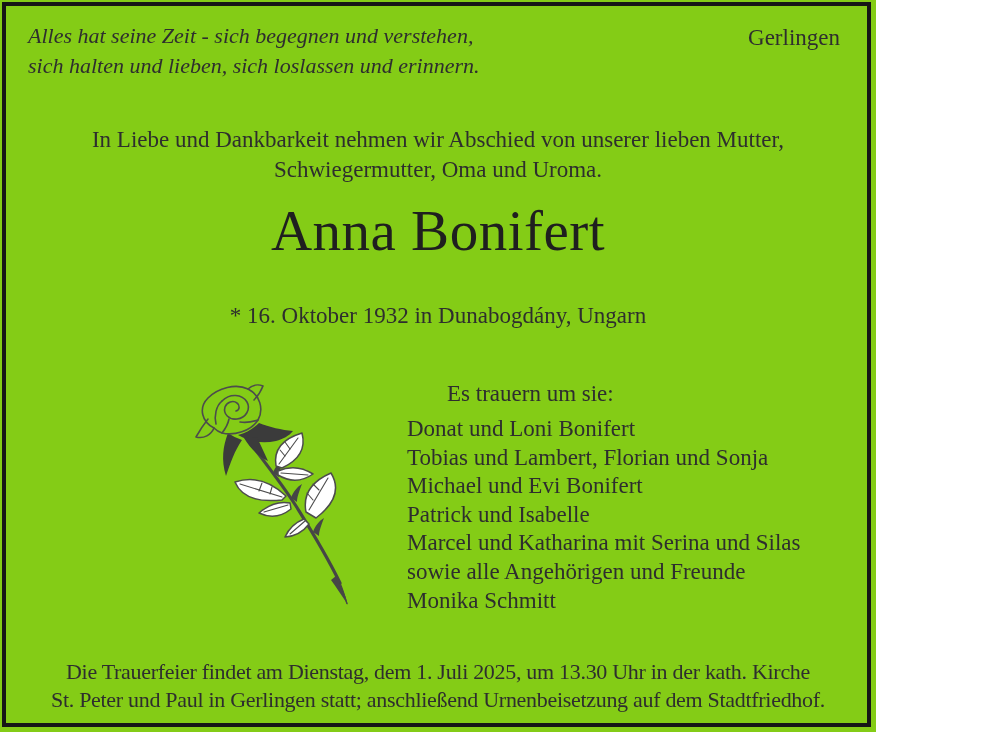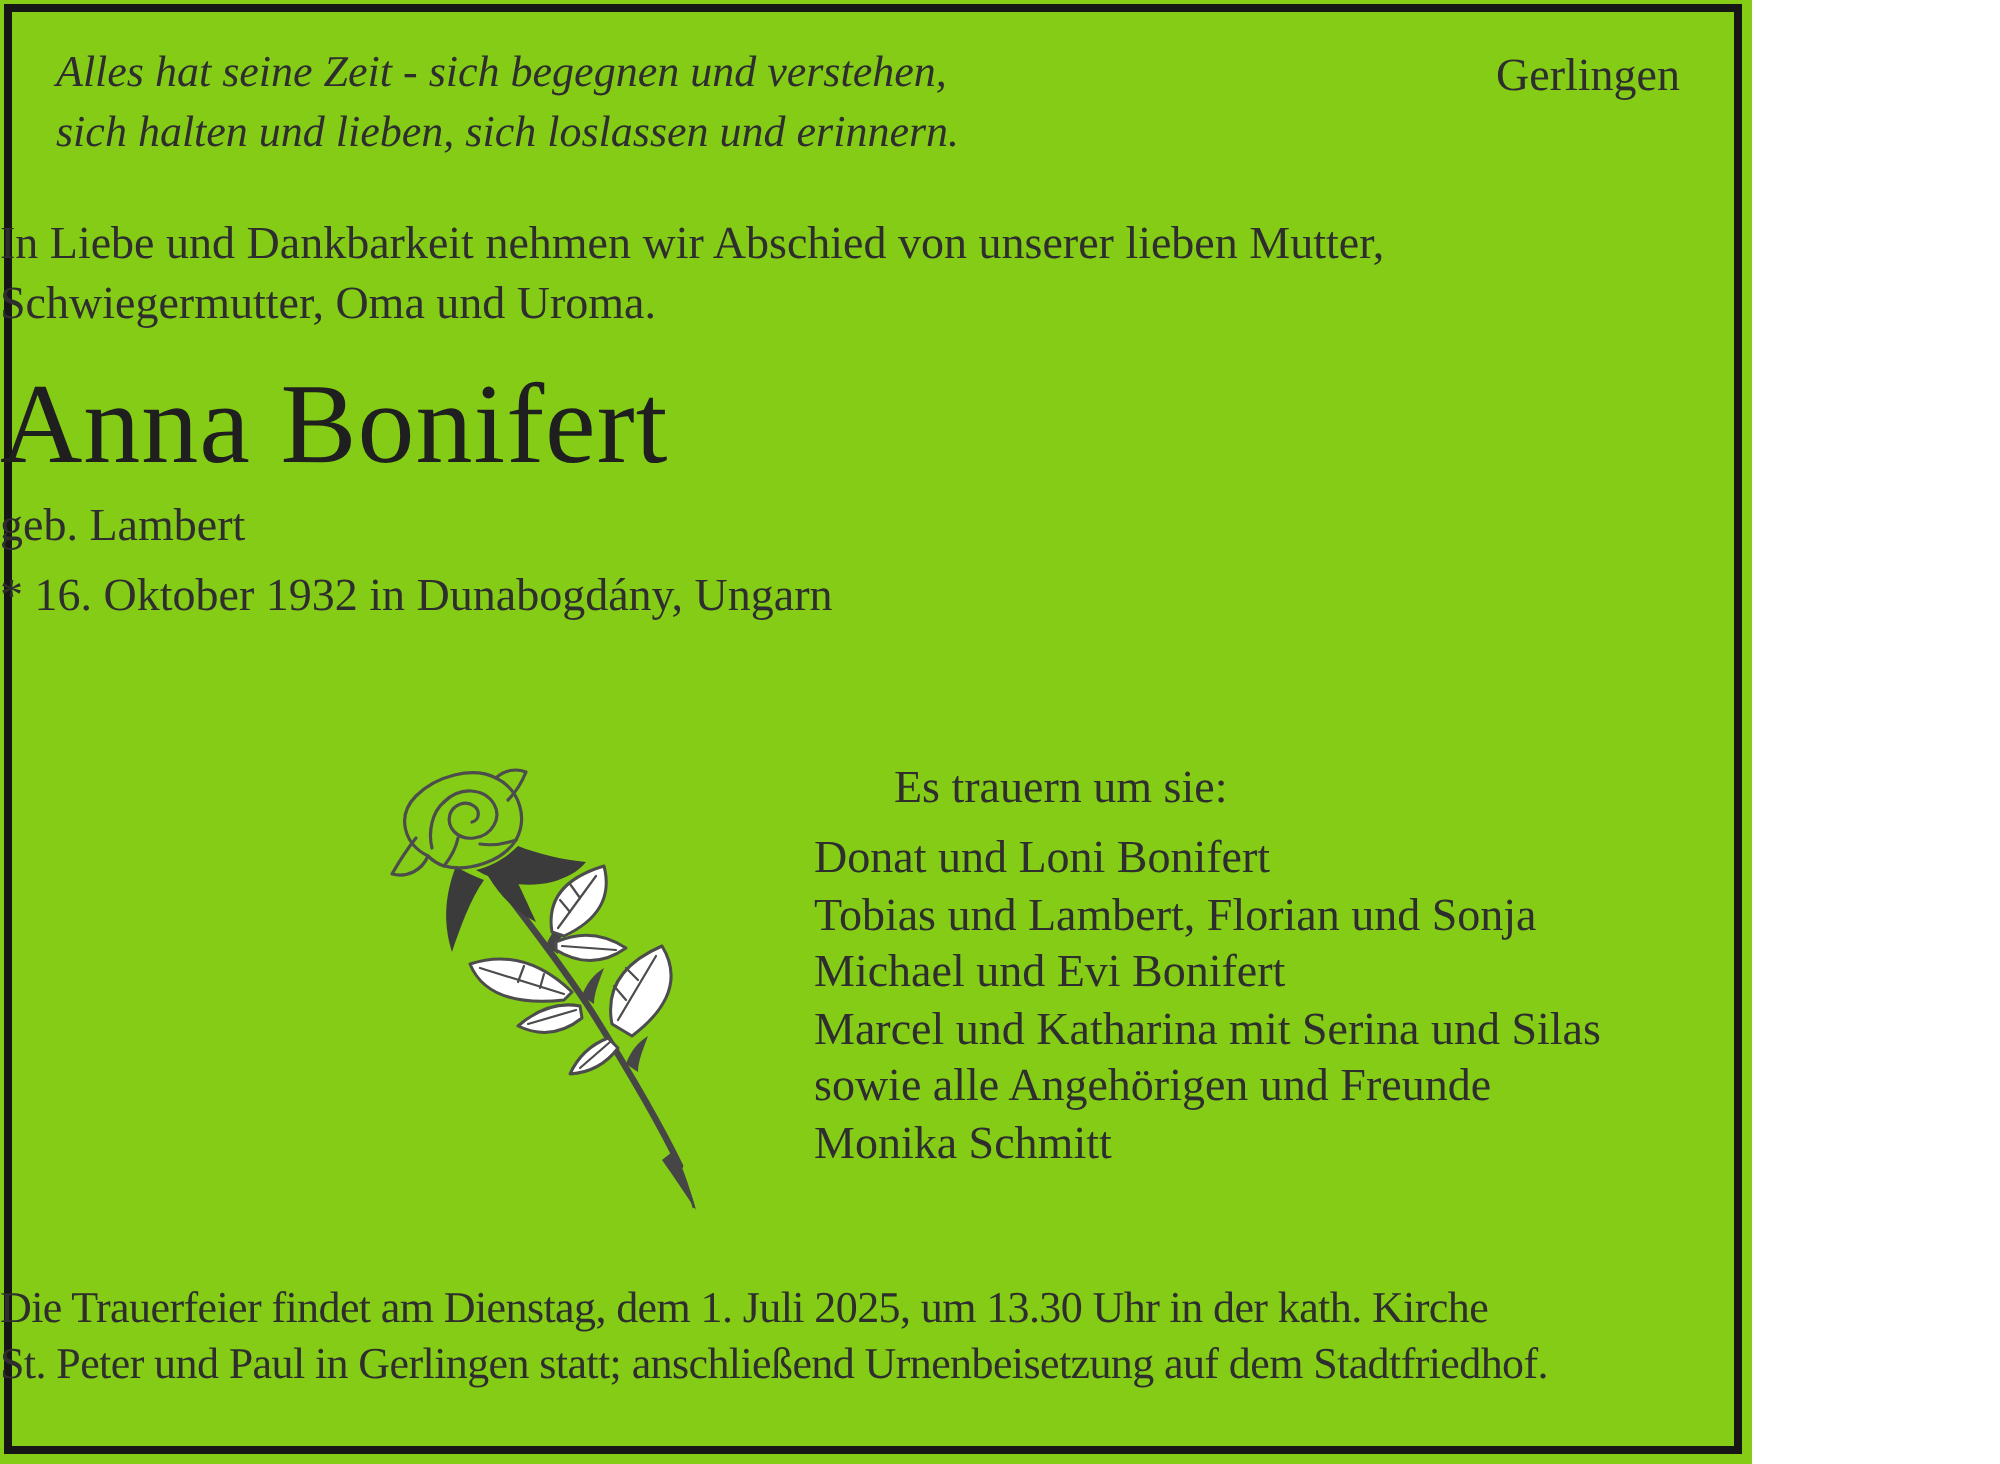--- a/index.html
+++ b/index.html
@@ -33,21 +33,23 @@
   .location {
     position: absolute;
     top: 25px; right: 36px;
     font-size: 23px;
     white-space: nowrap;
     margin-left: 44px;
   }
   .centered {
     position: absolute;
     left: 0; right: 0;
+    text-align: center;
     white-space: nowrap;
+    margin-top: 18px;
   }
   .intro {
     top: 107px;
     font-size: 23px;
     line-height: 30px;
   }
   .deceased-name {
     top: 182px;
     font-size: 57px;
     line-height: 62px;
@@ -104,21 +106,20 @@
 
   <div class="location">Gerlingen</div>
 
   <div class="centered intro">
     <div>In Liebe und Dankbarkeit nehmen wir Abschied von unserer lieben Mutter,</div>
     <div>Schwiegermutter, Oma und Uroma.</div>
   </div>
 
   <div class="centered deceased-name">Anna Bonifert</div>
 
-  <div class="centered birth-name">geb. Lambert</div>
 
   <div class="centered dates">
     <div>* 16. Oktober 1932 in Dunabogdány, Ungarn</div>
   </div>
 
   <svg class="rose" viewBox="0 0 210 240" xmlns="http://www.w3.org/2000/svg" aria-hidden="true">
 
     <path d="M70 62 C88 86 104 106 118 128 C133 152 150 180 162 205" fill="none" stroke="#464646" stroke-width="3.2" stroke-linecap="round"></path>
     <path d="M158 198 C163 207 167 216 170 227 C164 218 158 209 153 202 Z" fill="#464646"></path>
     <path d="M162 205 C165 212 167 219 169 226" fill="none" stroke="#464646" stroke-width="1.3"></path>
@@ -164,20 +165,21 @@
         <path d="M141 112 L135 106"></path>
       <path d="M127 143 L112 156"></path>
     </g>
   </svg>
 
   <div class="mourning">
     <div class="mourning-heading">Es trauern um sie:</div>
     <div class="mourner-line">Donat und Loni Bonifert</div>
     <div class="mourner-line">Tobias und Lambert, Florian und Sonja</div>
     <div class="mourner-line">Michael und Evi Bonifert</div>
+    <div class="mourner-line">Patrick und Isabelle</div>
     <div class="mourner-line">Marcel und Katharina mit Serina und Silas</div>
     <div class="mourner-line">sowie alle Angehörigen und Freunde</div>
     <div class="mourner-line">Monika Schmitt</div>
   </div>
 
   <div class="centered funeral">
     <div>Die Trauerfeier findet am Dienstag, dem 1. Juli 2025, um 13.30 Uhr in der kath. Kirche</div>
     <div>St. Peter und Paul in Gerlingen statt; anschließend Urnenbeisetzung auf dem Stadtfriedhof.</div>
   </div>
 

